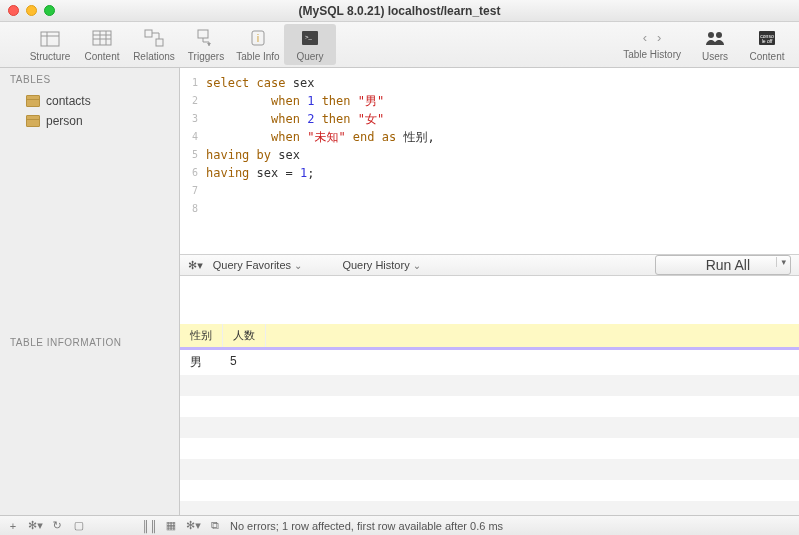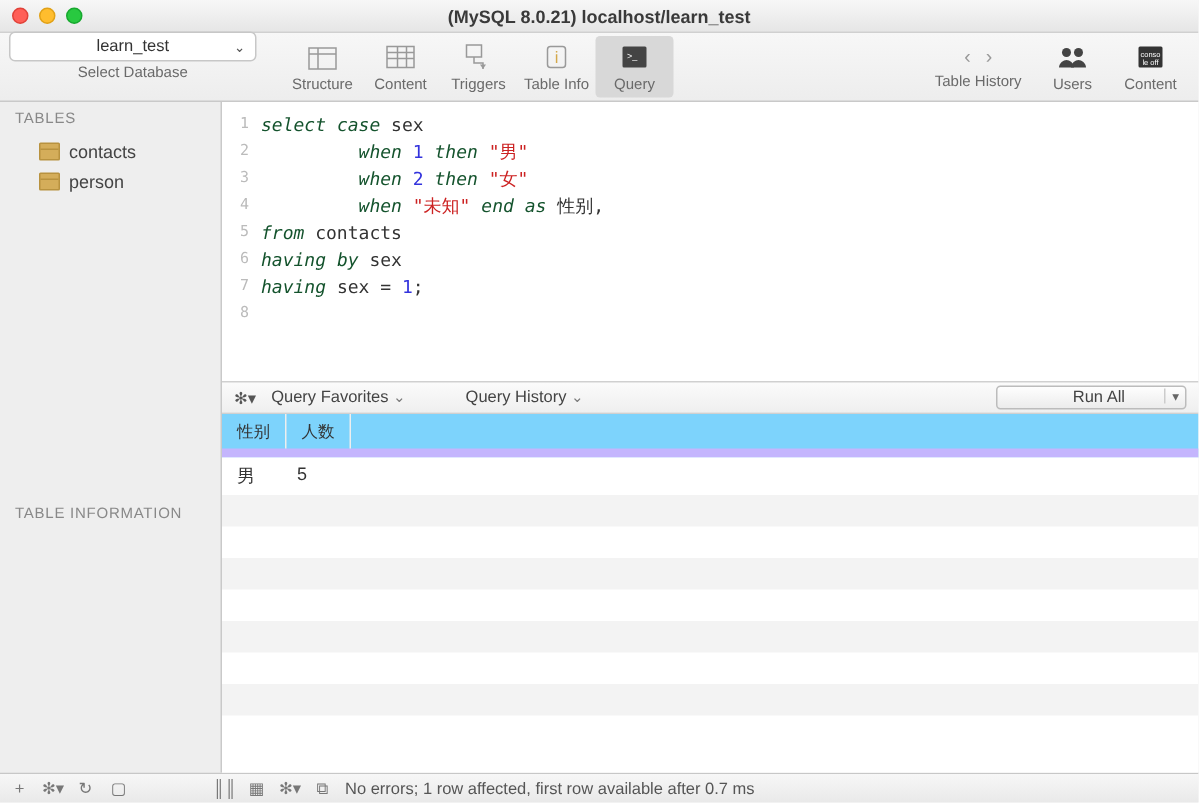--- a/index.html
+++ b/index.html
@@ -20,45 +20,45 @@
 .tool-btns { display: flex; margin-left: 18px; gap: 0; }
 .tbtn { width: 52px; display: flex; flex-direction: column; align-items: center; gap: 2px; padding: 3px 0; border-radius: 3px; cursor: pointer; }
 .tbtn.active { background: #d8d8d8; align-items: center; }
 .tbtn .ticon { width: 24px; height: 22px; display: flex; align-items: center; justify-content: center; color: #8a8a8a; }
 .spacer { flex: 1; }
 .navarrows { display: flex; gap: 4px; margin-right: 8px; flex-direction: column; align-items: center; }
 .navarrows .ar { display: flex; gap: 10px; color: #999; font-size: 13px; }
 .rtools { display: flex; gap: 0; }
 
 .main { display: flex; height: calc(535px - 22px - 46px - 20px); }
-.sidebar { width: 148px; background: #eeeeee; border-right: 1px solid #c9c9c9; display: flex; flex-direction: column; }
+.sidebar { width: 180px; background: #eeeeee; border-right: 1px solid #c9c9c9; display: flex; flex-direction: column; }
 .sb-section { padding: 6px 10px; font-size: 10px; color: #888; letter-spacing: 0.5px; }
 .tbl-item { padding: 3px 10px 3px 26px; display: flex; align-items: center; gap: 6px; font-size: 12px; color: #444; }
 .tbl-item .ti { width: 14px; height: 12px; background: #d4ad5a; border: 1px solid #b8923f; border-radius: 1px; position: relative; }
 .tbl-item .ti::before { content: ""; position: absolute; top: 3px; left: 0; right: 0; height: 1px; background: #b8923f; }
 .sb-flex { flex: 1; }
 
 .editor-area { flex: 1; display: flex; flex-direction: column; background: #fff; }
 .code { flex: 0 0 auto; display: flex; font-family: Menlo, Consolas, monospace; font-size: 12px; line-height: 18px; padding: 6px 0; background: #fff; }
 .gutter { width: 26px; text-align: right; color: #bbb; padding-right: 8px; user-select: none; font-size: 10px; }
 .gutter div { height: 18px; }
 .codelines { flex: 1; }
 .codelines div { height: 18px; white-space: pre; }
-.kw { color: #14532d; font-style: italic; }
+.kw { color: #a16207; }
 .num { color: #3333dd; }
 .str { color: #cc2222; }
 
 .mid-bar { height: 22px; border-top: 1px solid #d0d0d0; border-bottom: 1px solid #d0d0d0; background: linear-gradient(#fbfbfb,#efefef); display: flex; align-items: center; padding: 0 8px; gap: 10px; font-size: 11px; color: #444; }
 .mid-bar .gear { color: #555; }
 .mid-bar .dd { display: flex; align-items: center; gap: 3px; }
 .mid-bar .dd::after { content: "⌄"; font-size: 10px; color: #777; }
-.runall { margin-left: auto; border: 1px solid #bcbcbc; border-radius: 3px; padding: 1px 40px 1px 50px; background: linear-gradient(#fefefe,#ececec); font-size: 11px; position: relative; }
+.runall { margin-left: auto; border: 1px solid #bcbcbc; border-radius: 3px; padding: 1px 40px 1px 50px; background: linear-gradient(#fefefe,#ececec); font-size: 14px; position: relative; }
 .runall::after { content: "▾"; position: absolute; right: 4px; top: 1px; border-left: 1px solid #ccc; padding-left: 4px; font-size: 9px; color: #666; }
 
-.result-head { display: flex; border-bottom: 6px solid #c4b5fd; background: #7dd3fc; font-size: 11px; }
+.result-head { display: flex; border-bottom: 3px solid #c4b5fd; background: #fef9c3; font-size: 11px; margin-top: 48px; }
 .result-head div { padding: 4px 10px; border-right: 1px solid #eee; }
 .result-body { flex: 1; background: #fff; overflow: auto; }
 .result-body .row { display: flex; font-size: 12px; }
 .result-body .row:nth-child(even) { background: #f3f3f3; }
 .result-body .row div { padding: 4px 10px; }
 .stripe { height: 21px; }
 
 .statusbar { height: 20px; background: linear-gradient(#f7f7f7,#e9e9e9); border-top: 1px solid #c7c7c7; display: flex; align-items: center; padding: 0 6px; font-size: 11px; color: #555; gap: 8px; }
 .sbicon { color: #777; width: 14px; text-align: center; }
 
@@ -70,26 +70,20 @@
 <div class="titlebar">
   <div class="traffic">
     <span class="tclose"></span>
     <span class="tmin"></span>
     <span class="tmax"></span>
   </div>
   <div class="title">(MySQL 8.0.21) localhost/learn_test</div>
 </div>
 
 <div class="toolbar">
-  <div class="db-select-wrap">
-    <div class="db-select">
-      <span>learn_test</span>
-    </div>
-    <div class="tlabel">Select Database</div>
-  </div>
   <div class="tool-btns" id="toolbar-items">
       <div class="tbtn">
         <div class="ticon">
           <svg width="22" height="20" viewBox="0 0 22 20">
             <rect x="2" y="4" width="18" height="14" fill="none" stroke="#999"></rect>
             <line x1="2" y1="8" x2="20" y2="8" stroke="#999"></line>
             <line x1="8" y1="4" x2="8" y2="18" stroke="#999"></line>
           </svg>
         </div>
         <div class="tlabel">Structure</div>
@@ -98,20 +92,30 @@
         <div class="ticon">
           <svg width="22" height="20" viewBox="0 0 22 20">
             <rect x="2" y="3" width="18" height="14" fill="none" stroke="#999"></rect>
             <line x1="2" y1="7" x2="20" y2="7" stroke="#999"></line>
             <line x1="2" y1="11" x2="20" y2="11" stroke="#999"></line>
             <line x1="9" y1="3" x2="9" y2="17" stroke="#999"></line>
             <line x1="15" y1="3" x2="15" y2="17" stroke="#999"></line>
           </svg>
         </div>
         <div class="tlabel">Content</div>
+      </div>
+      <div class="tbtn">
+        <div class="ticon">
+          <svg width="22" height="20" viewBox="0 0 22 20">
+            <rect x="2" y="2" width="7" height="7" fill="none" stroke="#999"></rect>
+            <rect x="13" y="11" width="7" height="7" fill="none" stroke="#999"></rect>
+            <path d="M9 5 L16 5 L16 11" fill="none" stroke="#999"></path>
+          </svg>
+        </div>
+        <div class="tlabel">Relations</div>
       </div>
       <div class="tbtn">
         <div class="ticon">
           <svg width="22" height="20" viewBox="0 0 22 20">
             <rect x="3" y="2" width="10" height="8" fill="none" stroke="#999"></rect>
             <path d="M8 10 L8 14 L14 14 L14 18" fill="none" stroke="#999"></path>
             <polygon points="14,18 12,15 16,15" fill="#999"></polygon>
           </svg>
         </div>
         <div class="tlabel">Triggers</div>
@@ -196,21 +200,20 @@
           <div>5</div>
           <div>6</div>
           <div>7</div>
           <div>8</div>
         </div>
       <div class="codelines" id="codelines">
           <div><span class="kw">select</span><span> </span><span class="kw">case</span><span> sex</span></div>
           <div><span>         </span><span class="kw">when</span><span> </span><span class="num">1</span><span> </span><span class="kw">then</span><span> </span><span class="str">"男"</span></div>
           <div><span>         </span><span class="kw">when</span><span> </span><span class="num">2</span><span> </span><span class="kw">then</span><span> </span><span class="str">"女"</span></div>
           <div><span>         </span><span class="kw">when</span><span> </span><span class="str">"未知"</span><span> </span><span class="kw">end</span><span> </span><span class="kw">as</span><span> 性别,</span></div>
-          <div><span class="kw">from</span><span> contacts</span></div>
           <div><span class="kw">having</span><span> </span><span class="kw">by</span><span> sex</span></div>
           <div><span class="kw">having</span><span> sex = </span><span class="num">1</span><span>;</span></div>
         </div>
     </div>
     <div style="flex:0 0 30px"></div>
     <div class="mid-bar">
       <span class="gear">✻▾</span>
       <span class="dd">
           <span>Query Favorites</span>
         </span>
@@ -244,14 +247,14 @@
 <div class="statusbar">
   <span class="sbicon">+</span>
   <span class="sbicon">✻▾</span>
   <span class="sbicon">↻</span>
   <span class="sbicon">▢</span>
   <div style="flex:0 0 40px"></div>
   <span class="sbicon">║║</span>
   <span class="sbicon">▦</span>
   <span class="sbicon">✻▾</span>
   <span class="sbicon">⧉</span>
-  <span>No errors; 1 row affected, first row available after 0.7 ms</span>
+  <span>No errors; 1 row affected, first row available after 0.6 ms</span>
 </div>
 
 </body></html>

